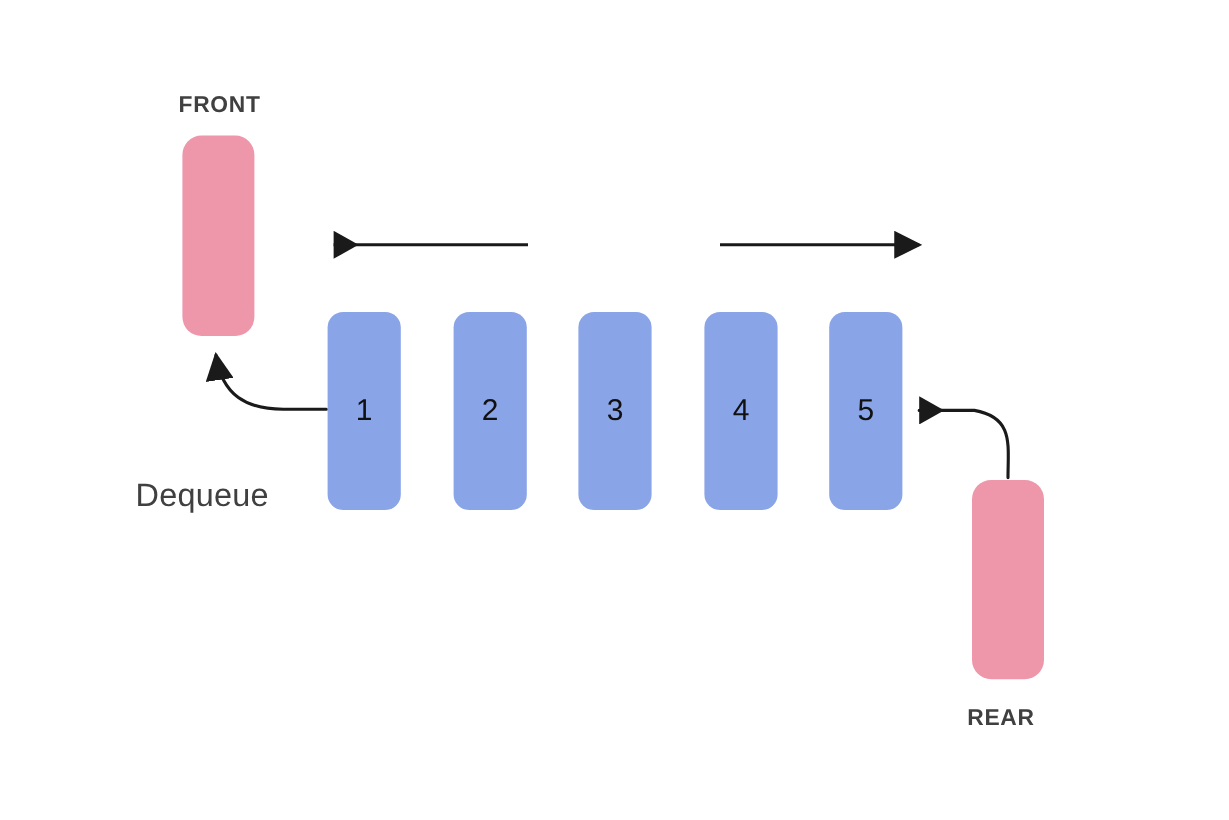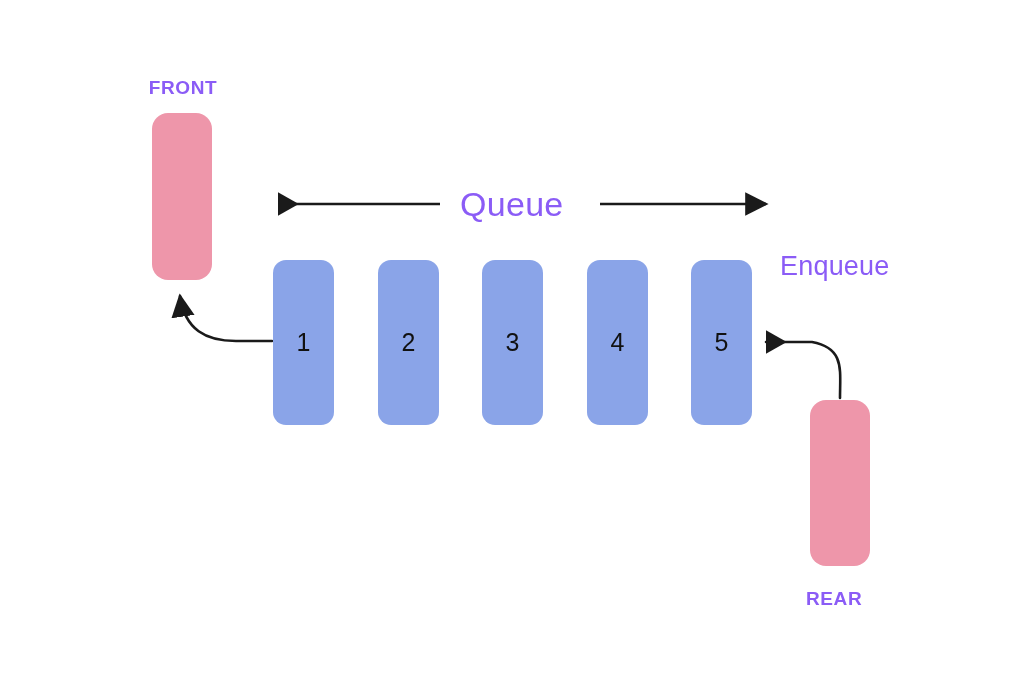--- a/index.html
+++ b/index.html
@@ -44,21 +44,21 @@
   .cell-number {
     font-family: "Liberation Sans", sans-serif;
     font-size: 25px;
     font-weight: 400;
     color: #111111;
     line-height: 1;
     user-select: none;
   }
   .label {
     position: absolute;
-    color: #8b5cf6;
+    color: #404040;
     line-height: 1;
     white-space: nowrap;
     user-select: none;
   }
   .label-pointer {
     font-size: 19px;
     font-weight: 700;
     letter-spacing: 0.6px;
   }
   .label-op {
@@ -123,18 +123,17 @@
   </div>
 
   <div class="node-box queue-cell" style="left:587px; top:260px; width:61px; height:165px;">
     <span class="cell-number">4</span>
   </div>
 
   <div class="node-box queue-cell" style="left:691px; top:260px; width:61px; height:165px;">
     <span class="cell-number">5</span>
   </div>
 
-  <div class="label label-title lbl-queue">Queue</div>
 
-  <div class="label label-op lbl-enqueue">Enqueue</div>
 
+  <div class="label label-op lbl-dequeue">Dequeue</div>
 
 </div>
 
 </body></html>

